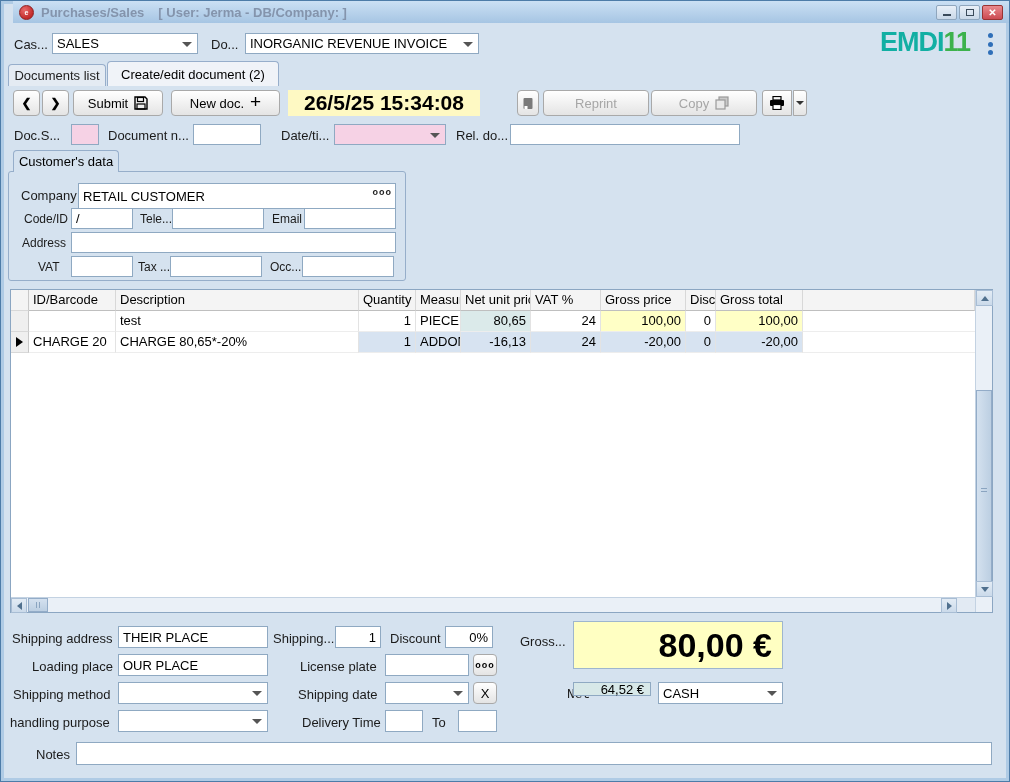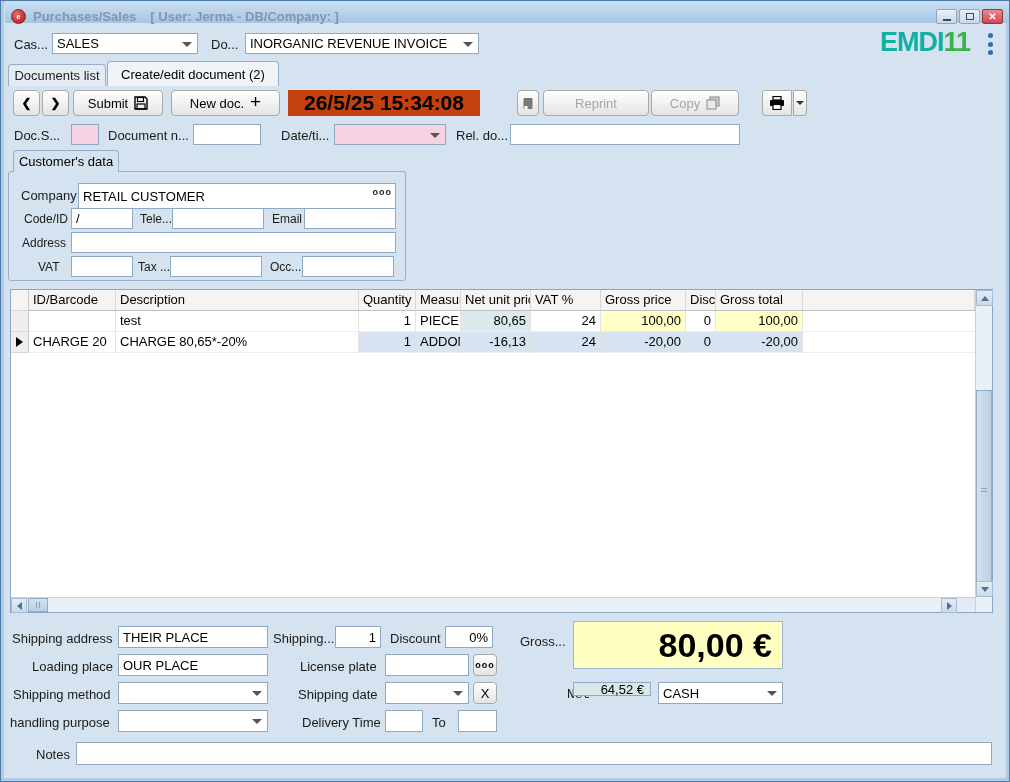--- a/index.html
+++ b/index.html
@@ -1,22 +1,22 @@
 <!DOCTYPE html>
 <html><head>
 <meta charset="utf-8">
 <style>
   * { margin:0; padding:0; box-sizing:border-box; }
   html,body { width:1010px; height:782px; font-family:"Liberation Sans", sans-serif; }
   .app { position:relative; width:1010px; height:782px; background:#D5E2EF;
          box-shadow: inset 0 0 0 1px #4d7ca8, inset 0 0 0 4px #AFCBE5; overflow:hidden; }
 
   
-  .titlebar { position:absolute; top:1px; left:5px; right:1px; height:22px;
-              background:linear-gradient(#CBE0F4,#A6C5E3); display:flex; padding:8px 6px; }
+  .titlebar { position:absolute; top:1px; left:13px; right:1px; height:22px;
+              background:linear-gradient(#CBE0F4,#A6C5E3); display:flex; align-items:center; padding:8px 6px; }
   .title-icon { width:15px; height:15px; border-radius:50%;
                 background:radial-gradient(circle at 35% 30%, #E86A6A, #C22B2B 70%);
                 border:1px solid #8f1f1f; margin-right:7px; display:flex; align-items:center; justify-content:center; }
   .title-icon span { color:#fff; font-size:7px; font-weight:bold; line-height:1; }
   .title-text { color:#8494AC; font-weight:bold; font-size:13px; }
   .title-session { color:#8494AC; font-weight:bold; font-size:13px; margin-left:14px; }
   .winbtns { margin-left:auto; display:flex; gap:2px; }
   .winbtn { width:21px; height:15px; border:1px solid #8FA6BD; border-radius:2px;
             background:linear-gradient(#E9F0F8,#C9D8E8); display:flex; align-items:center; justify-content:center; cursor:default; }
   .winbtn.close { background:linear-gradient(#E98A8E,#CC4A52); border-color:#933; color:#fff; font-size:10px; font-weight:bold; }
@@ -44,21 +44,21 @@
   .kebab i { width:5px; height:5px; border-radius:50%; background:#2F6FB8; }
 
   
   .tab { position:absolute; border:1px solid #97AECB; border-bottom:none; border-radius:4px 4px 0 0;
          font-size:13px; display:flex; align-items:center; justify-content:center; }
   .tab.inactive { top:64px; left:8px; width:98px; height:22px; background:#E4EBF3; color:#222; }
   .tab.active { top:61px; left:107px; width:172px; height:25px; background:#F0F3F8; font-size:13px; }
 
   
   .toolbar-btn { position:absolute; top:90px; height:26px; }
-  .timestamp { position:absolute; top:90px; left:288px; width:192px; height:26px; background:#c2410c;
+  .timestamp { position:absolute; top:90px; left:288px; width:192px; height:26px; background:#fef9c3;
                display:flex; align-items:center; justify-content:center;
                font-size:21px; font-weight:bold; color:#000; }
   .icon-svg { display:block; }
 
   
   .cust-group { position:absolute; left:8px; top:171px; width:398px; height:110px;
                 border:1px solid #96AECA; border-radius:3px; }
   .cust-tab { position:absolute; left:13px; top:150px; width:106px; height:22px; background:#D5E2EF;
               border:1px solid #96AECA; border-bottom:none; border-radius:4px 4px 0 0;
               font-size:13px; display:flex; align-items:center; justify-content:center; z-index:2; }
@@ -179,21 +179,21 @@
   <div class="timestamp">26/5/25 15:34:08</div>
   <div class="btn toolbar-btn" style="left:517px; width:22px;">
     <svg class="icon-svg" width="12" height="14" viewBox="0 0 12 14">
         <rect x="1.5" y="2" width="9" height="11" rx="1" fill="#7a7a7a"></rect>
         <rect x="2.5" y="10" width="3" height="3" fill="#fff"></rect>
       </svg>
   </div>
   <div class="btn toolbar-btn disabled" style="left:543px; width:106px;">
       <span>Reprint</span>
     </div>
-  <div class="btn toolbar-btn disabled" style="left:651px; width:88px;">
+  <div class="btn toolbar-btn disabled" style="left:651px; width:106px;">
     <span>Copy</span>
     <svg class="icon-svg" width="14" height="14" viewBox="0 0 14 14">
         <rect x="4" y="1" width="9" height="9" fill="#c9c9c9" stroke="#9a9a9a" stroke-width="1.2"></rect>
         <rect x="1" y="4" width="9" height="9" fill="#e9e9e9" stroke="#9a9a9a" stroke-width="1.2"></rect>
       </svg>
   </div>
   <div class="btn toolbar-btn" style="left:762px; width:30px; border-radius:3px 0 0 3px;">
     <svg class="icon-svg" width="16" height="14" viewBox="0 0 16 14">
         <rect x="4" y="0.5" width="8" height="3.5" fill="none" stroke="#000" stroke-width="1.2"></rect>
         <rect x="1" y="4" width="14" height="6" rx="1" fill="#000"></rect>

